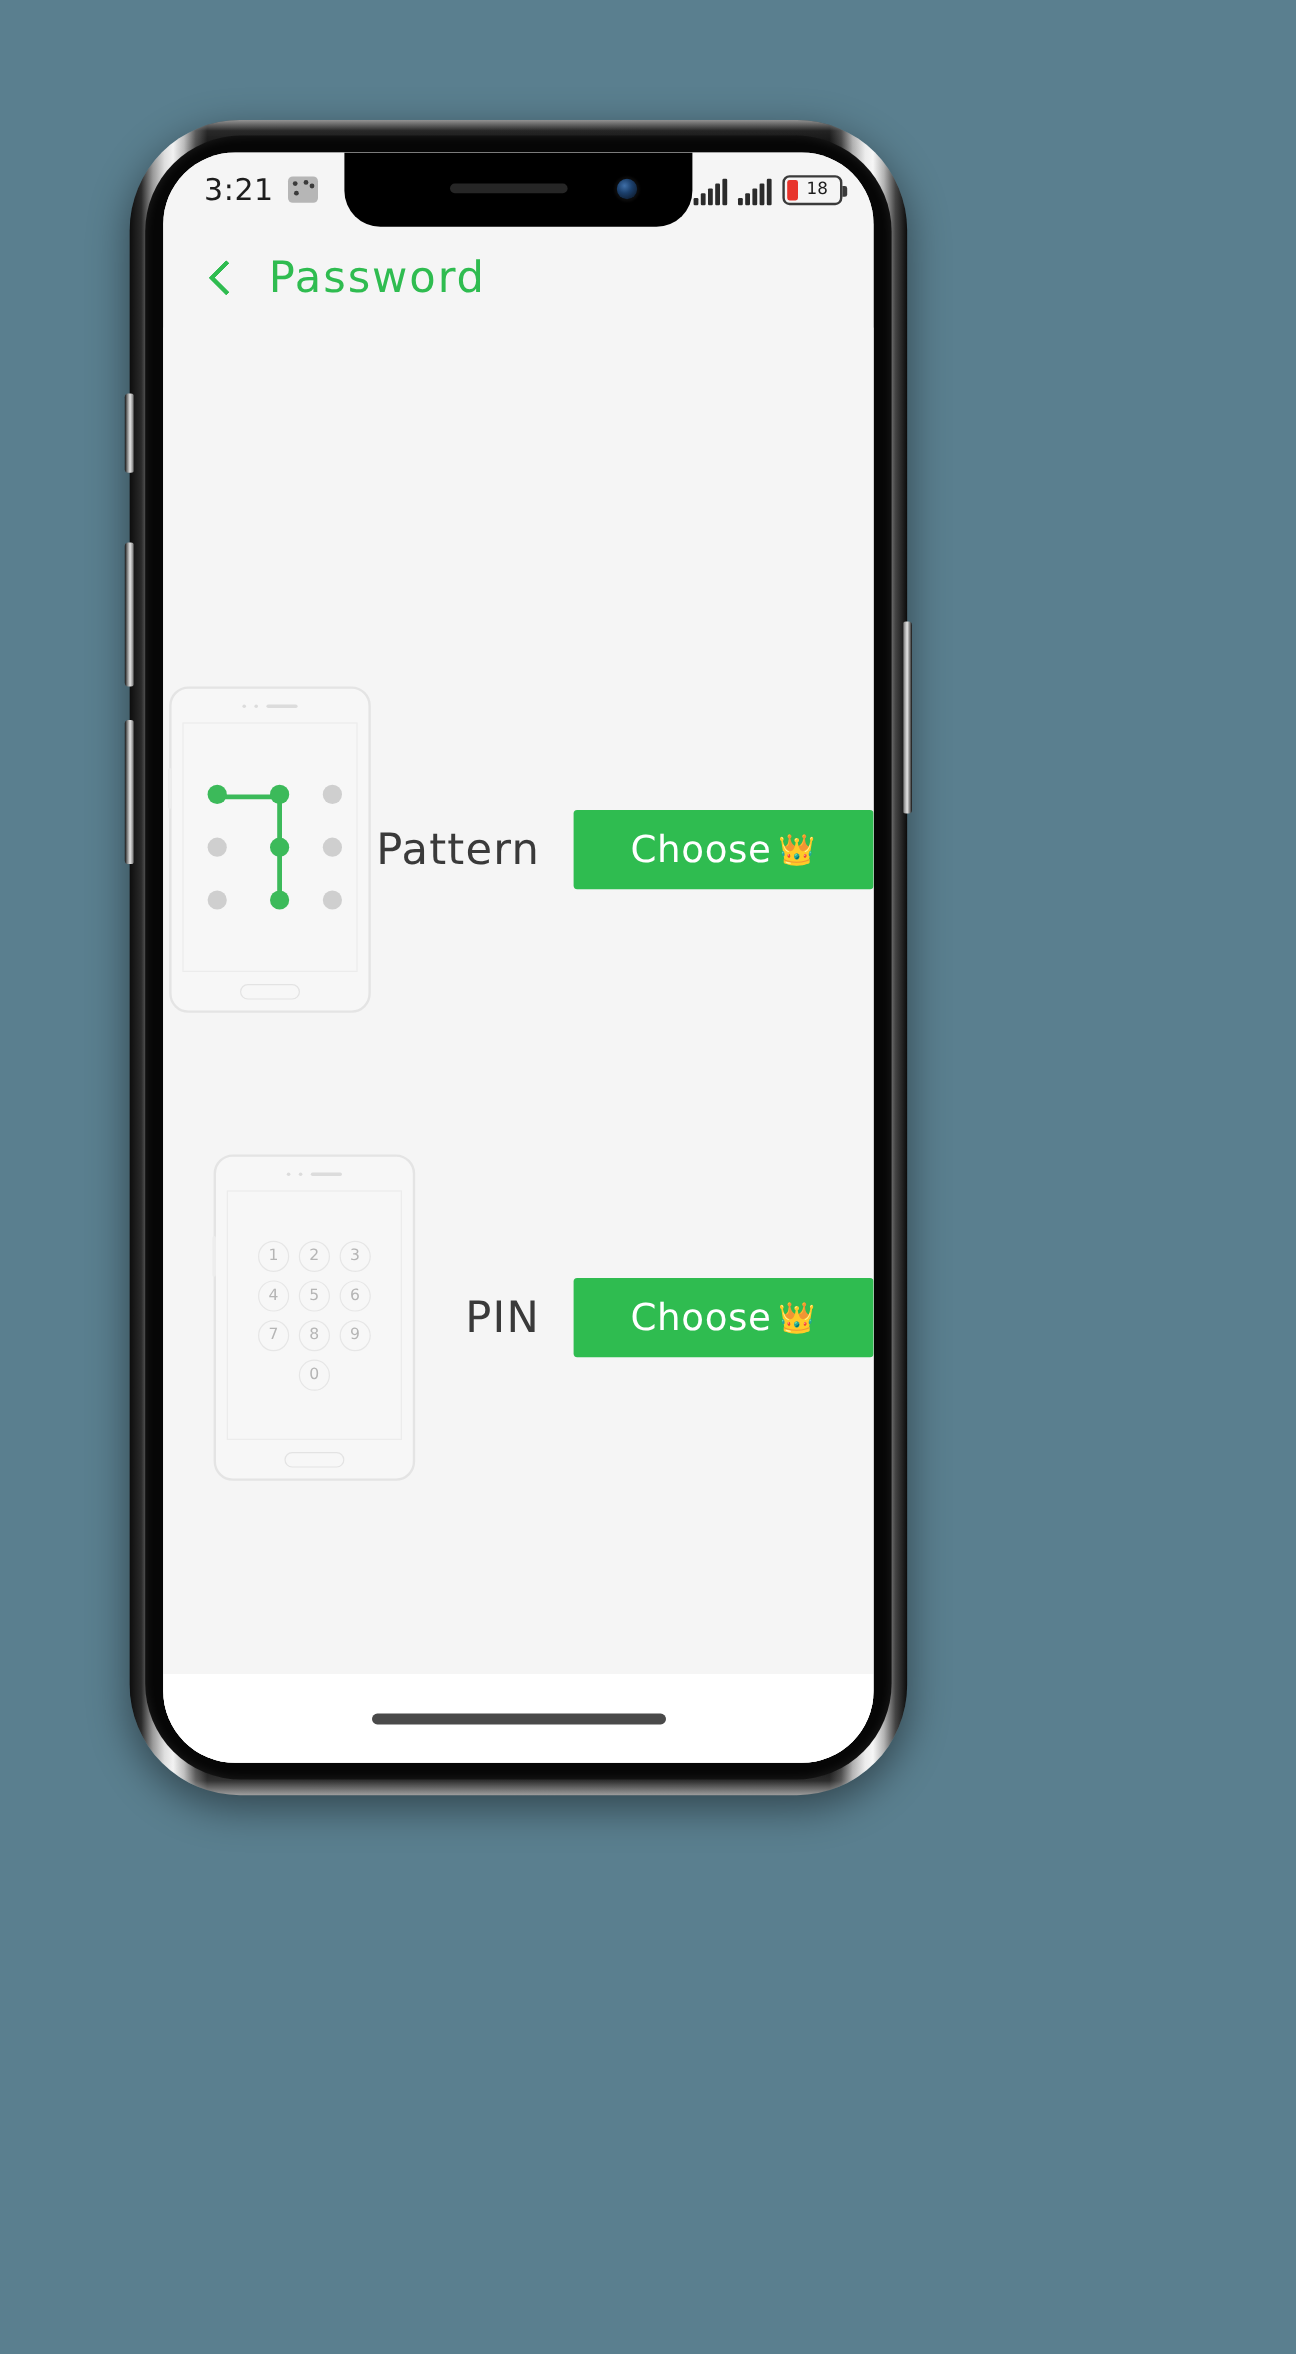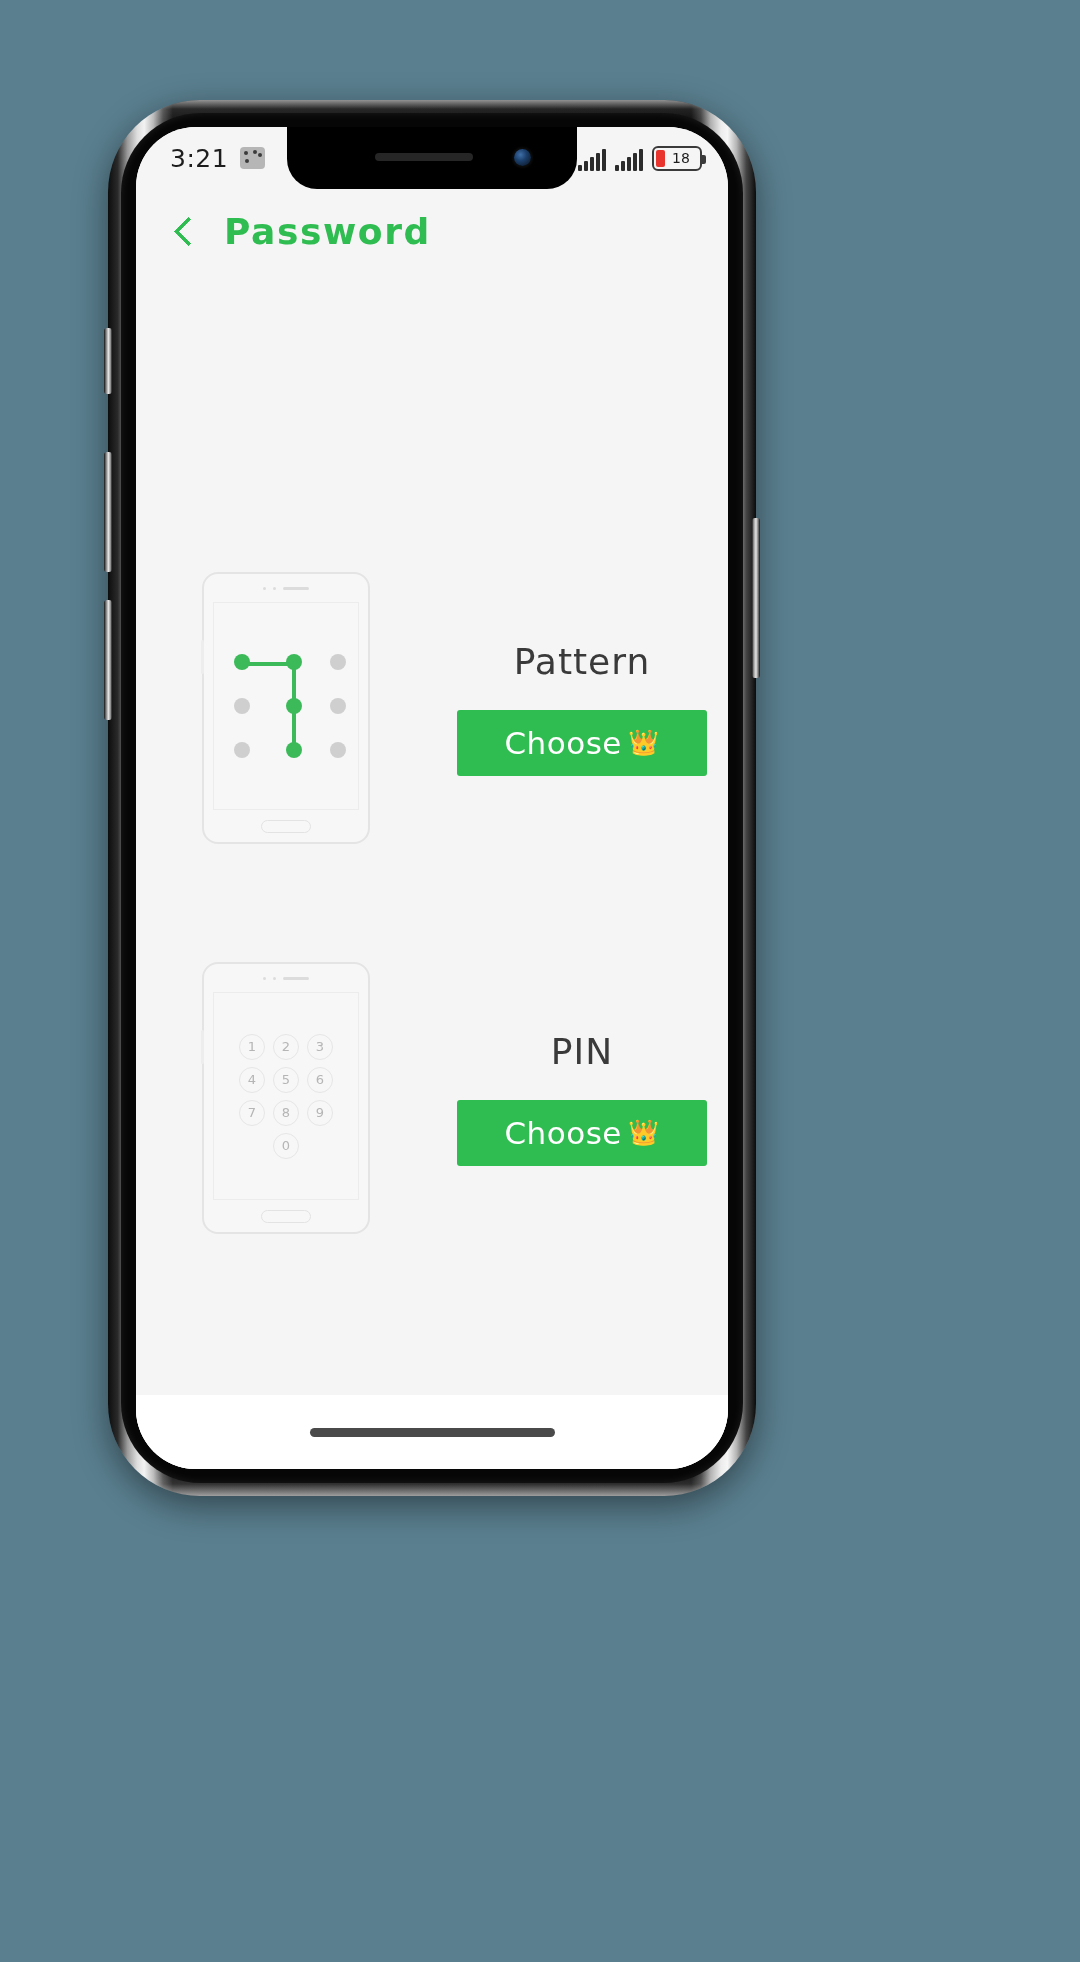--- a/index.html
+++ b/index.html
@@ -224,21 +224,20 @@
     border-left: 4px solid #2fbc50;
     border-bottom: 4px solid #2fbc50;
     transform: rotate(45deg);
     border-radius: 1px;
   }
   .page-title {
     font-size: 36px;
     color: #2fbc50;
     letter-spacing: 1.6px;
     font-family: "DejaVu Sans", sans-serif;
-    font-weight: bold;
   }
 
   
   .content {
     flex: 1 1 auto;
     position: relative;
     background: #f5f5f5;
   }
 
   .option-row {
@@ -252,21 +251,20 @@
 
   .illus-col {
     width: 300px;
     display: flex;
     justify-content: center;
     align-items: center;
   }
   .text-col {
     flex: 1;
     display: flex;
-    flex-direction: column;
     align-items: center;
     gap: 28px;
   }
 
   .opt-label {
     font-size: 36px;
     color: #3a3a3a;
     letter-spacing: 1px;
     font-family: "DejaVu Sans", sans-serif;
   }

